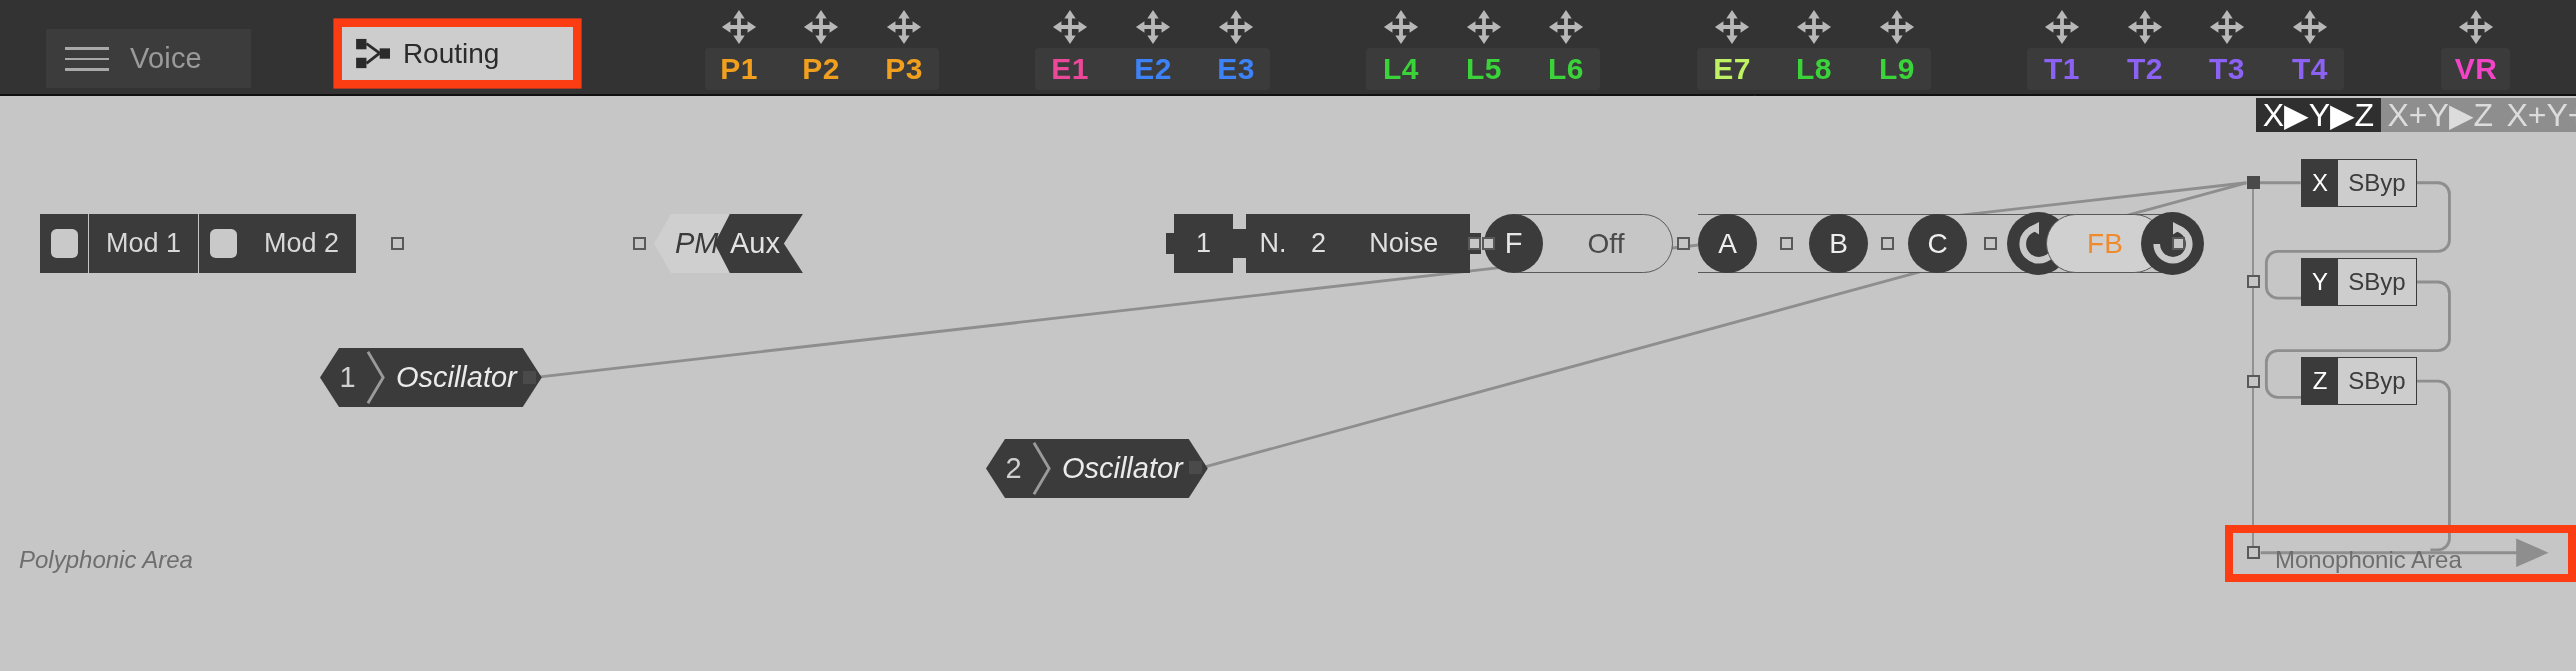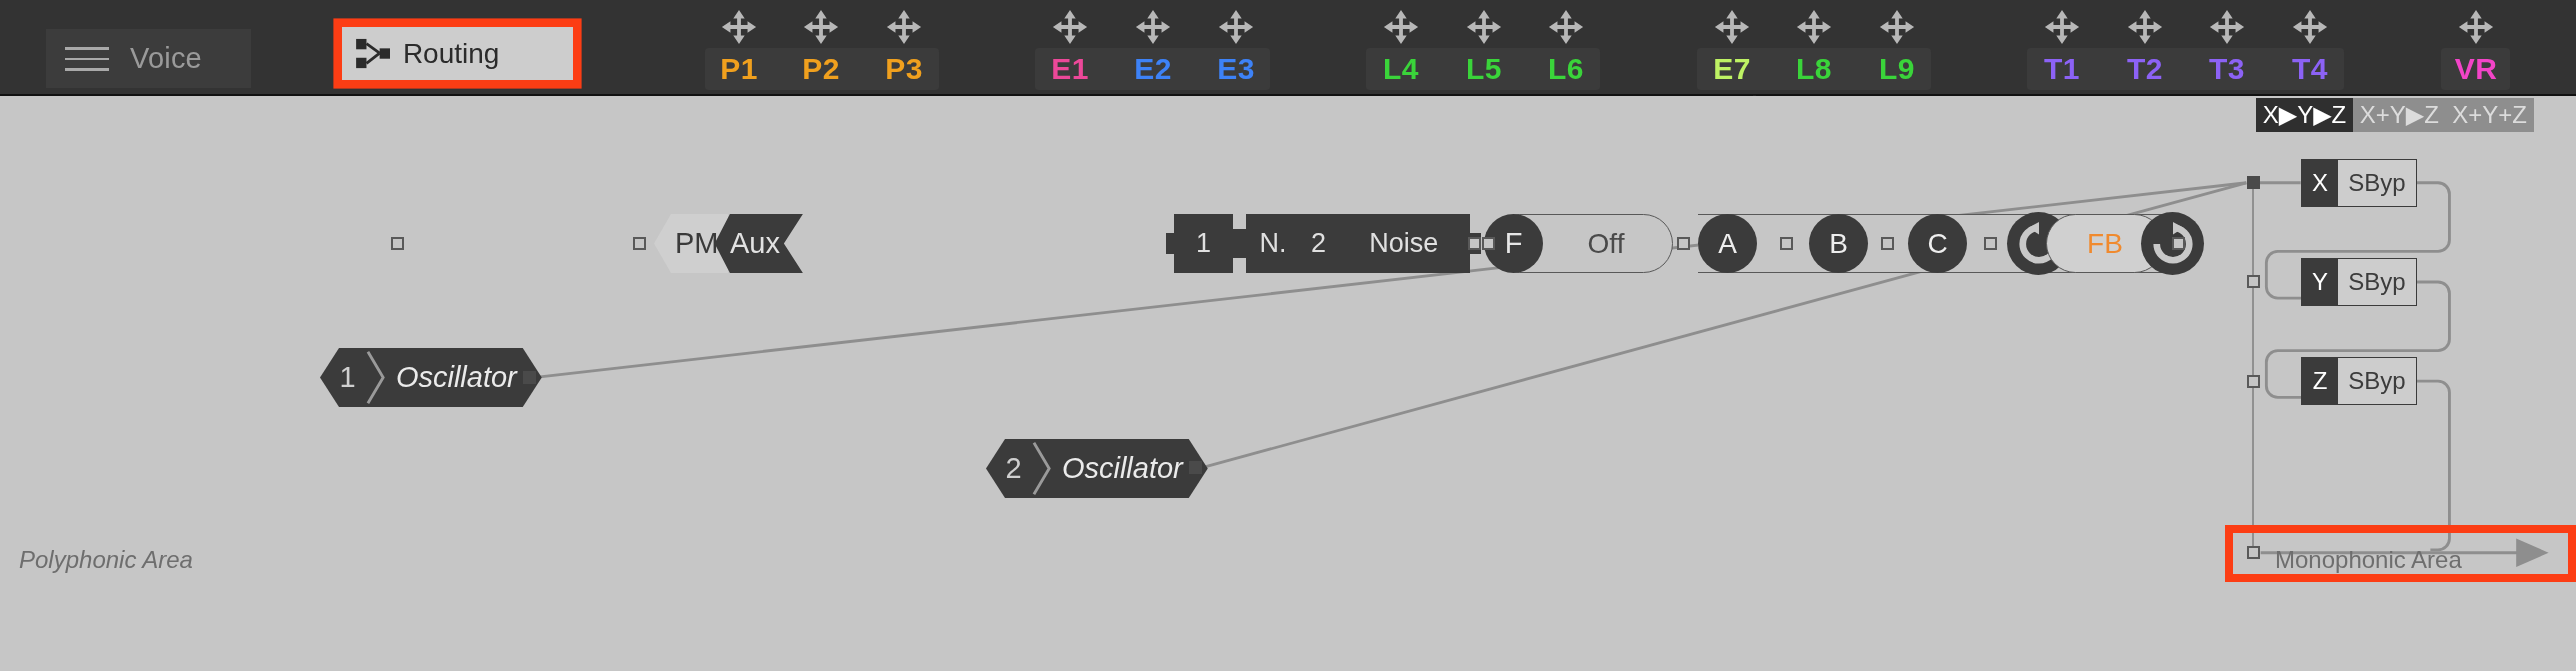--- a/index.html
+++ b/index.html
@@ -92,20 +92,21 @@
     color:#d8d8d8;font-size:27px;padding:0 17px;
   }
 
   
   .hexmod{position:absolute;z-index:3;height:59px;display:flex;align-items:stretch;}
   .hex-l{
     background:#cfcfcf;color:#3a3a3a;font-size:29px;
     display:flex;align-items:center;justify-content:center;padding:0 9.5px 0 21px;
     clip-path:polygon(17px 0,100% 0,100% 100%,17px 100%,0 50%);
     border:0;
+    font-style:italic;
   }
   .hex-r{
     background:#3b3b3b;color:#e2e2e2;font-size:29px;
     display:flex;align-items:center;justify-content:center;padding:0 23px 0 15.3px;
     clip-path:polygon(15.3px 0,100% 0,calc(100% - 19px) 50%,100% 100%,15.3px 100%,0 50%);
     margin-left:-13.4px;
   }
 
   
   .noise-module{
@@ -167,21 +168,21 @@
   .osc-chev svg{position:absolute;left:-11.4px;top:0;}
   .osc-name{padding:0 25px 0 19px;font-size:29px;font-style:italic;}
 
   
   .mode-row{
     position:absolute;left:2256px;top:98px;height:34px;display:flex;align-items:stretch;
     z-index:5;
   }
   .mode-btn{
     display:flex;align-items:center;justify-content:center;
-    font-size:24px;padding:0 6.7px;white-space:nowrap;
+    font-size:32px;padding:0 6.7px;white-space:nowrap;
   }
   .mode-btn.sel{background:#2f2f2f;color:#ffffff;}
   .mode-btn.unsel{background:#8e8e8e;color:#dcdcdc;}
 
   .sbyp{
     position:absolute;z-index:3;width:116px;height:48px;
     border:1.9px solid #3b3b3b;box-sizing:border-box;display:flex;align-items:stretch;
   }
   .sbyp-key{
     width:36px;background:#3b3b3b;color:#fff;font-size:24px;
@@ -358,20 +359,30 @@
     <path d="M2534 91 h22 a12 12 0 0 1 12 12 v48 a12 12 0 0 1 -12 12 h-168 a12 12 0 0 0 -12 12 v25 a12 12 0 0 0 12 12 h46" stroke="#8e8e8e" stroke-width="3" fill="none"></path>
 
     <path d="M2534 195 h22 a12 12 0 0 1 12 12 v48 a12 12 0 0 1 -12 12 h-168 a12 12 0 0 0 -12 12 v25 a12 12 0 0 0 12 12 h46" stroke="#8e8e8e" stroke-width="3" fill="none"></path>
 
     <path d="M2534 299 h22 a12 12 0 0 1 12 12 v153 a12 12 0 0 1 -12 12 h-8" stroke="#8e8e8e" stroke-width="3" fill="none"></path>
 
     <path d="M2370 479 L2640 479" stroke="#8e8e8e" stroke-width="3" fill="none"></path>
     <path d="M2638 464 L2672 479 L2638 494 Z" fill="#8e8e8e"></path>
   </svg>
 
+  <div class="mod-module">
+    <div class="mod-sw">
+        <b></b>
+      </div>
+    <div class="mod-cell">Mod 1</div>
+    <div class="mod-sw" style="border-left:1.9px solid #c6c6c6;border-right:none;">
+        <b></b>
+      </div>
+    <div class="mod-cell">Mod 2</div>
+  </div>
   <div class="port" style="left:391px;top:141px;"></div>
 
   <div class="port" style="left:633px;top:141px;"></div>
   <div class="hexmod" style="left:654px;top:118px;">
     <div class="hex-l">PM</div>
     <div class="hex-r">Aux</div>
   </div>
 
   <div class="noise-module" style="left:1174px;top:118px;width:296px;">
     <div class="seg" style="width:59px;">1</div>

